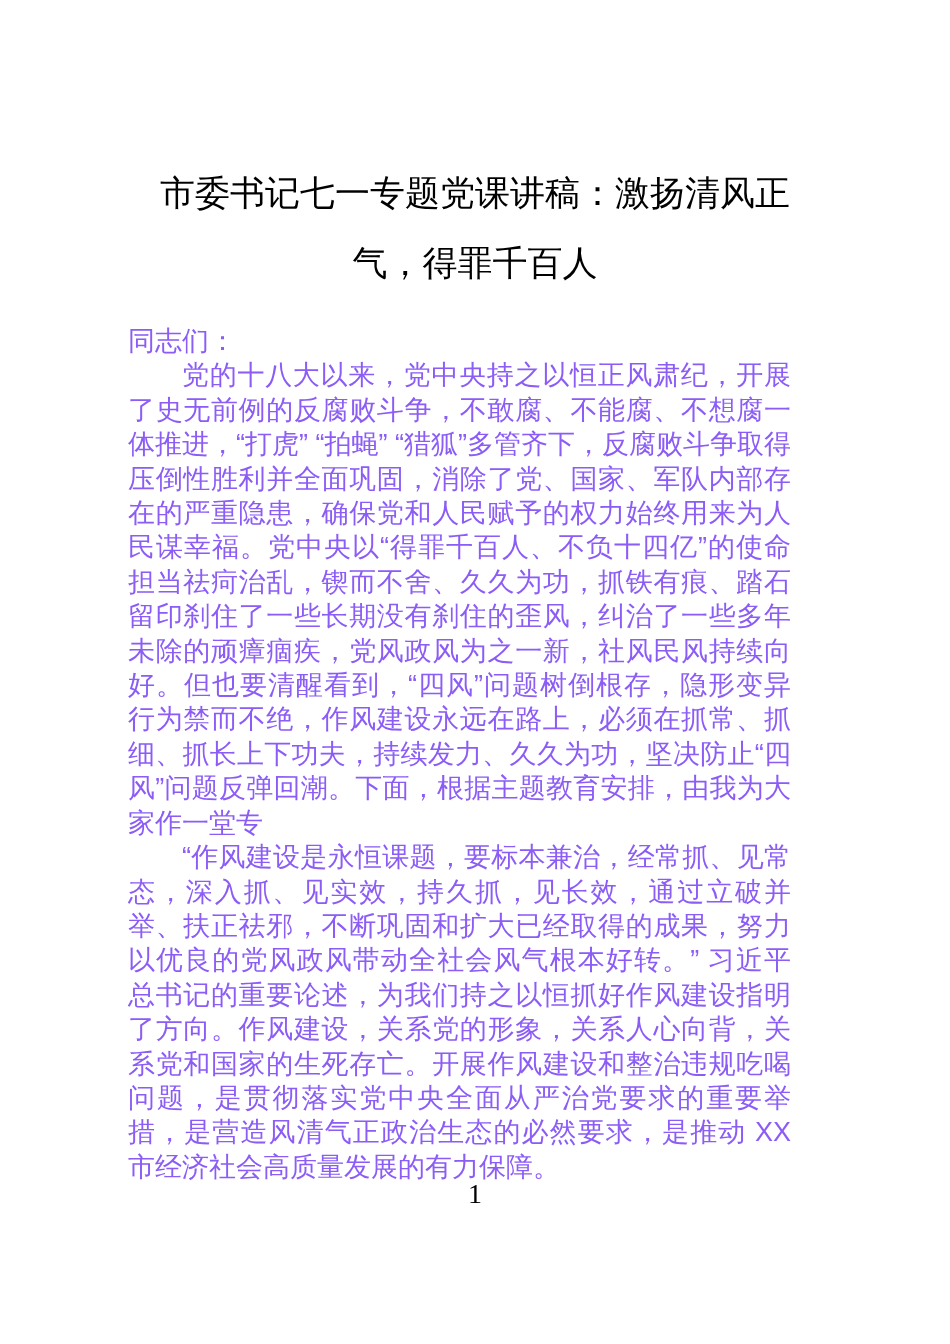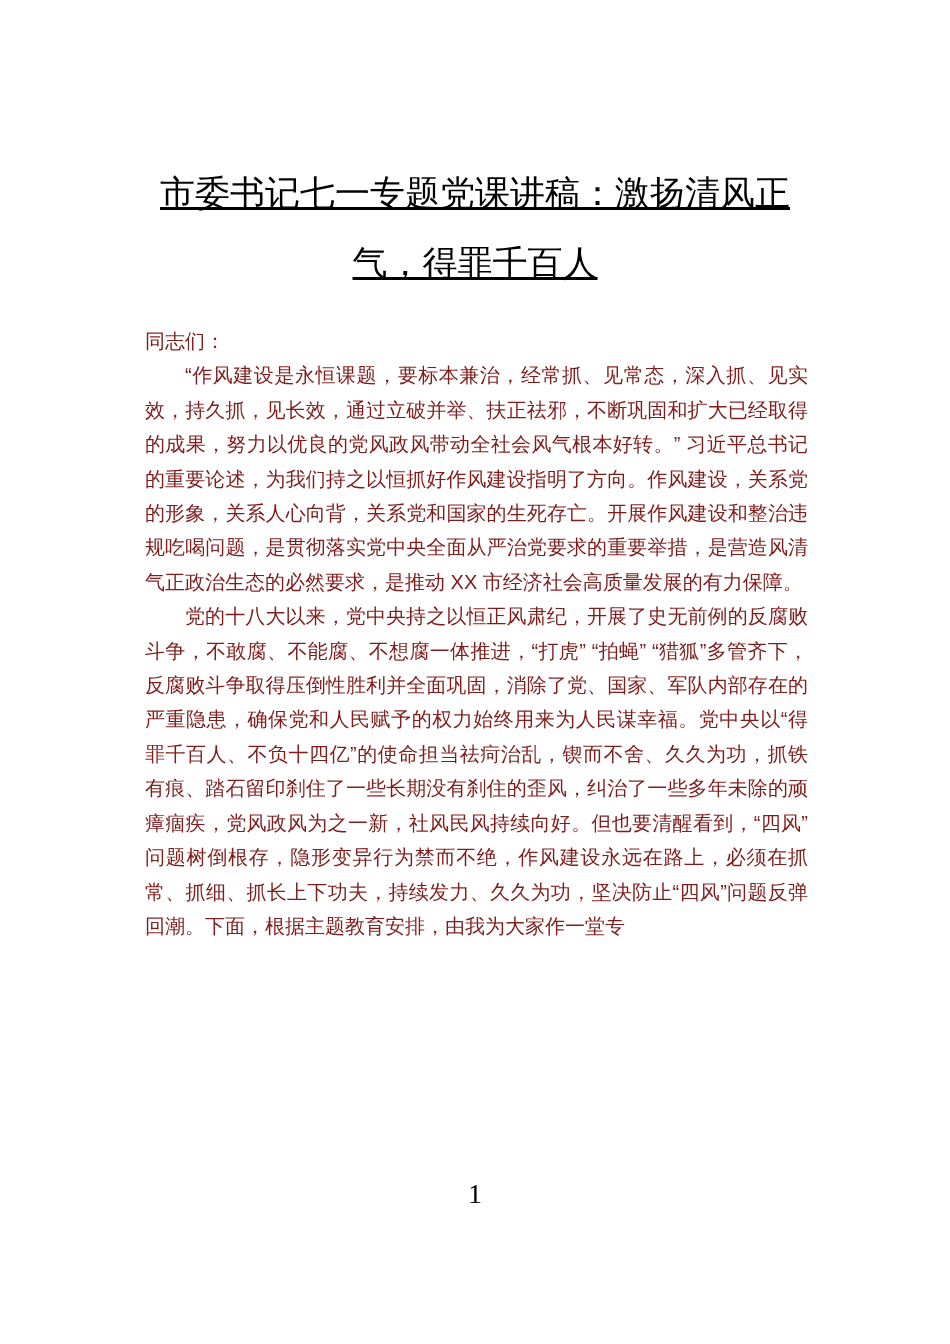--- a/index.html
+++ b/index.html
@@ -23,32 +23,31 @@
     width: 660px;
     font-size: 35px;
     font-weight: 500;
     line-height: 70px;
     text-align: center;
     color: #000000;
   }
   .doc-title .title-line {
     display: block;
     white-space: nowrap;
-    text-decoration: underline;
   }
   .doc-body {
     position: absolute;
     top: 324px;
-    left: 145px;
+    left: 128px;
     width: 663px;
-    font-size: 20px;
+    font-size: 27px;
     line-height: 34.4px;
     text-align: justify;
     text-justify: inter-ideograph;
-    color: #7f1d1d;
+    color: #8b5cf6;
   }
   .doc-body p { margin: 0; }
   .para-indent { text-indent: 2em; }
   .page-footer {
     position: absolute;
     top: 1176px;
     left: 0;
     width: 950px;
     text-align: center;
   }
@@ -64,21 +63,21 @@
 
 <div class="page">
 
   <h1 class="doc-title">
     <span class="title-line">市委书记七一专题党课讲稿：激扬清风正</span>
     <span class="title-line">气，得罪千百人</span>
   </h1>
 
   <div class="doc-body">
     <p class="salutation">同志们：</p>
+    <p class="para-indent">党的十八大以来，党中央持之以恒正风肃纪，开展了史无前例的反腐败斗争，不敢腐、不能腐、不想腐一体推进，“打虎” “拍蝇” “猎狐”多管齐下，反腐败斗争取得压倒性胜利并全面巩固，消除了党、国家、军队内部存在的严重隐患，确保党和人民赋予的权力始终用来为人民谋幸福。党中央以“得罪千百人、不负十四亿”的使命担当祛疴治乱，锲而不舍、久久为功，抓铁有痕、踏石留印刹住了一些长期没有刹住的歪风，纠治了一些多年未除的顽瘴痼疾，党风政风为之一新，社风民风持续向好。但也要清醒看到，“四风”问题树倒根存，隐形变异行为禁而不绝，作风建设永远在路上，必须在抓常、抓细、抓长上下功夫，持续发力、久久为功，坚决防止“四风”问题反弹回潮。下面，根据主题教育安排，由我为大家作一堂专</p>
     <p class="para-indent">“作风建设是永恒课题，要标本兼治，经常抓、见常态，深入抓、见实效，持久抓，见长效，通过立破并举、扶正祛邪，不断巩固和扩大已经取得的成果，努力以优良的党风政风带动全社会风气根本好转。” 习近平总书记的重要论述，为我们持之以恒抓好作风建设指明了方向。作风建设，关系党的形象，关系人心向背，关系党和国家的生死存亡。开展作风建设和整治违规吃喝问题，是贯彻落实党中央全面从严治党要求的重要举措，是营造风清气正政治生态的必然要求，是推动 XX 市经济社会高质量发展的有力保障。</p>
-    <p class="para-indent">党的十八大以来，党中央持之以恒正风肃纪，开展了史无前例的反腐败斗争，不敢腐、不能腐、不想腐一体推进，“打虎” “拍蝇” “猎狐”多管齐下，反腐败斗争取得压倒性胜利并全面巩固，消除了党、国家、军队内部存在的严重隐患，确保党和人民赋予的权力始终用来为人民谋幸福。党中央以“得罪千百人、不负十四亿”的使命担当祛疴治乱，锲而不舍、久久为功，抓铁有痕、踏石留印刹住了一些长期没有刹住的歪风，纠治了一些多年未除的顽瘴痼疾，党风政风为之一新，社风民风持续向好。但也要清醒看到，“四风”问题树倒根存，隐形变异行为禁而不绝，作风建设永远在路上，必须在抓常、抓细、抓长上下功夫，持续发力、久久为功，坚决防止“四风”问题反弹回潮。下面，根据主题教育安排，由我为大家作一堂专</p>
   </div>
 
   <div class="page-footer">
     <span class="page-number">1</span>
   </div>
 
 </div>
 
 </body></html>

